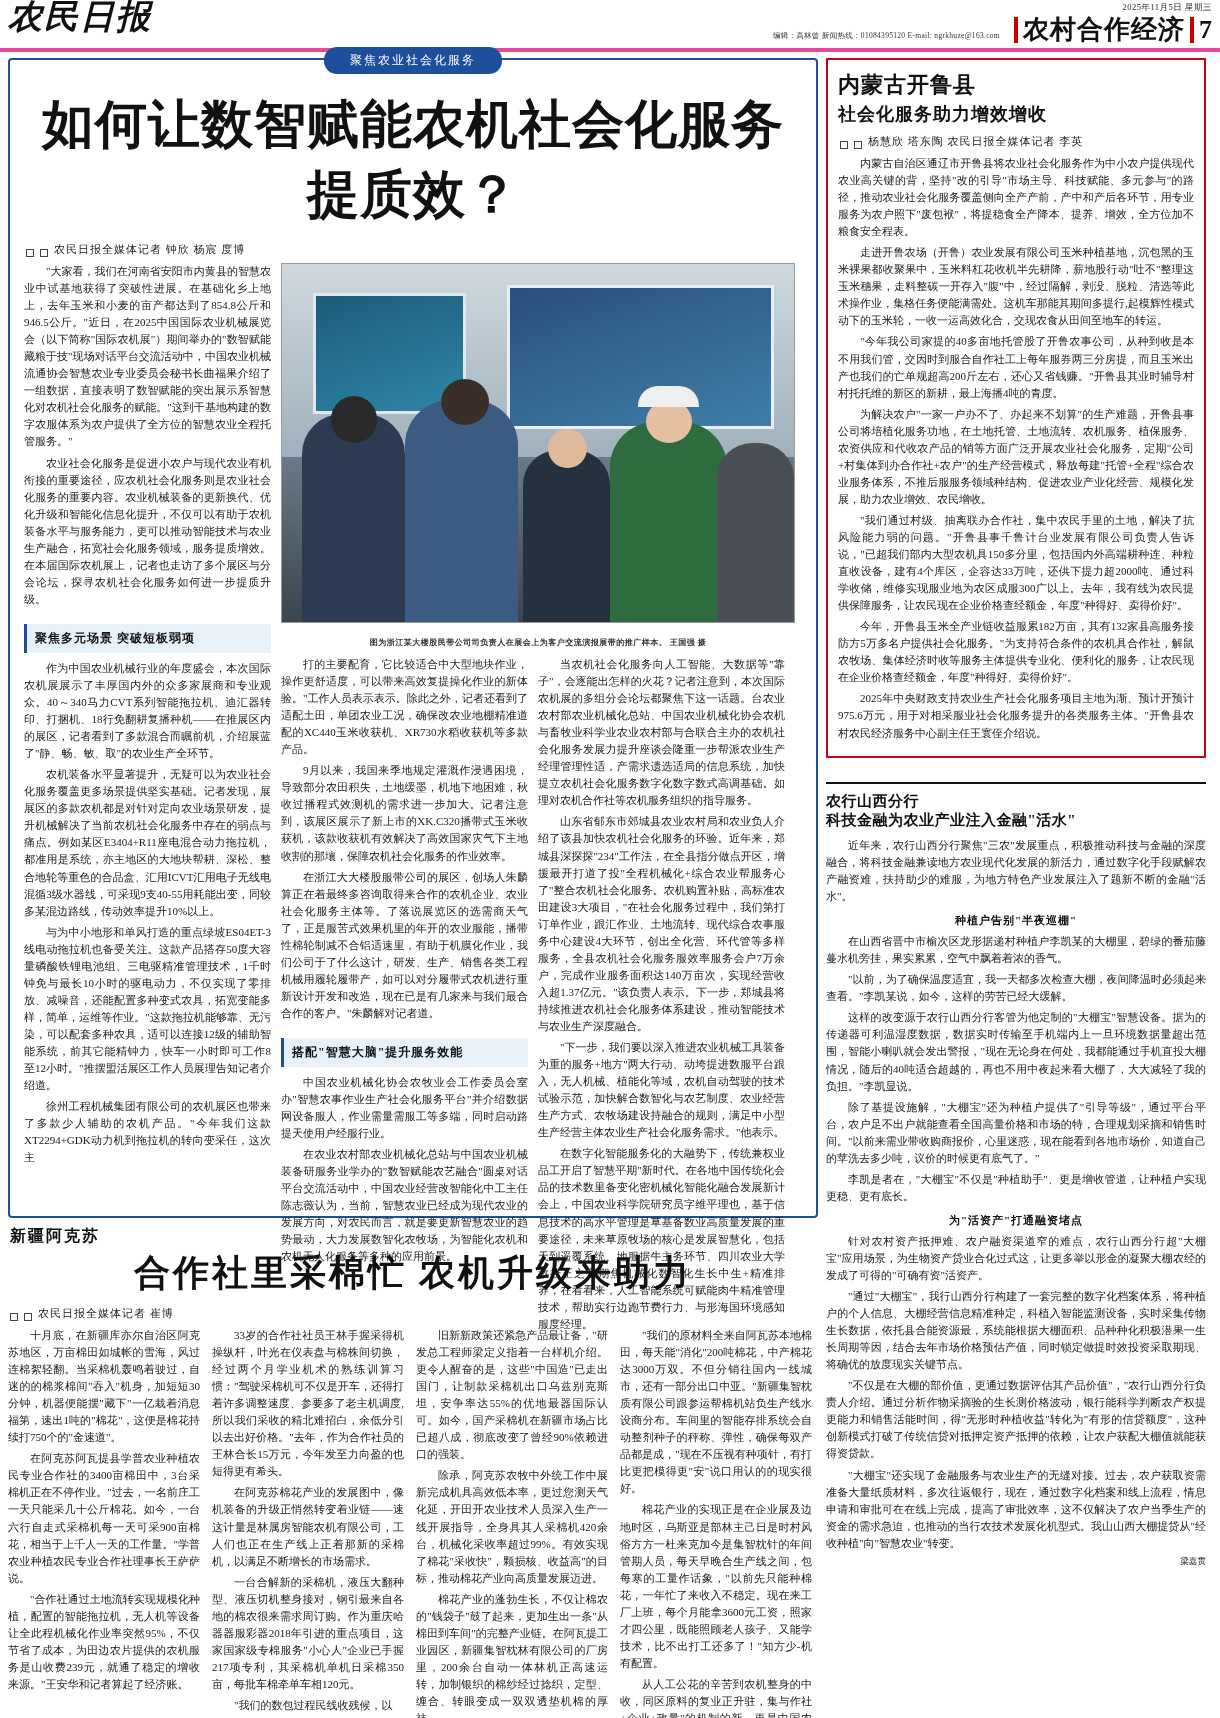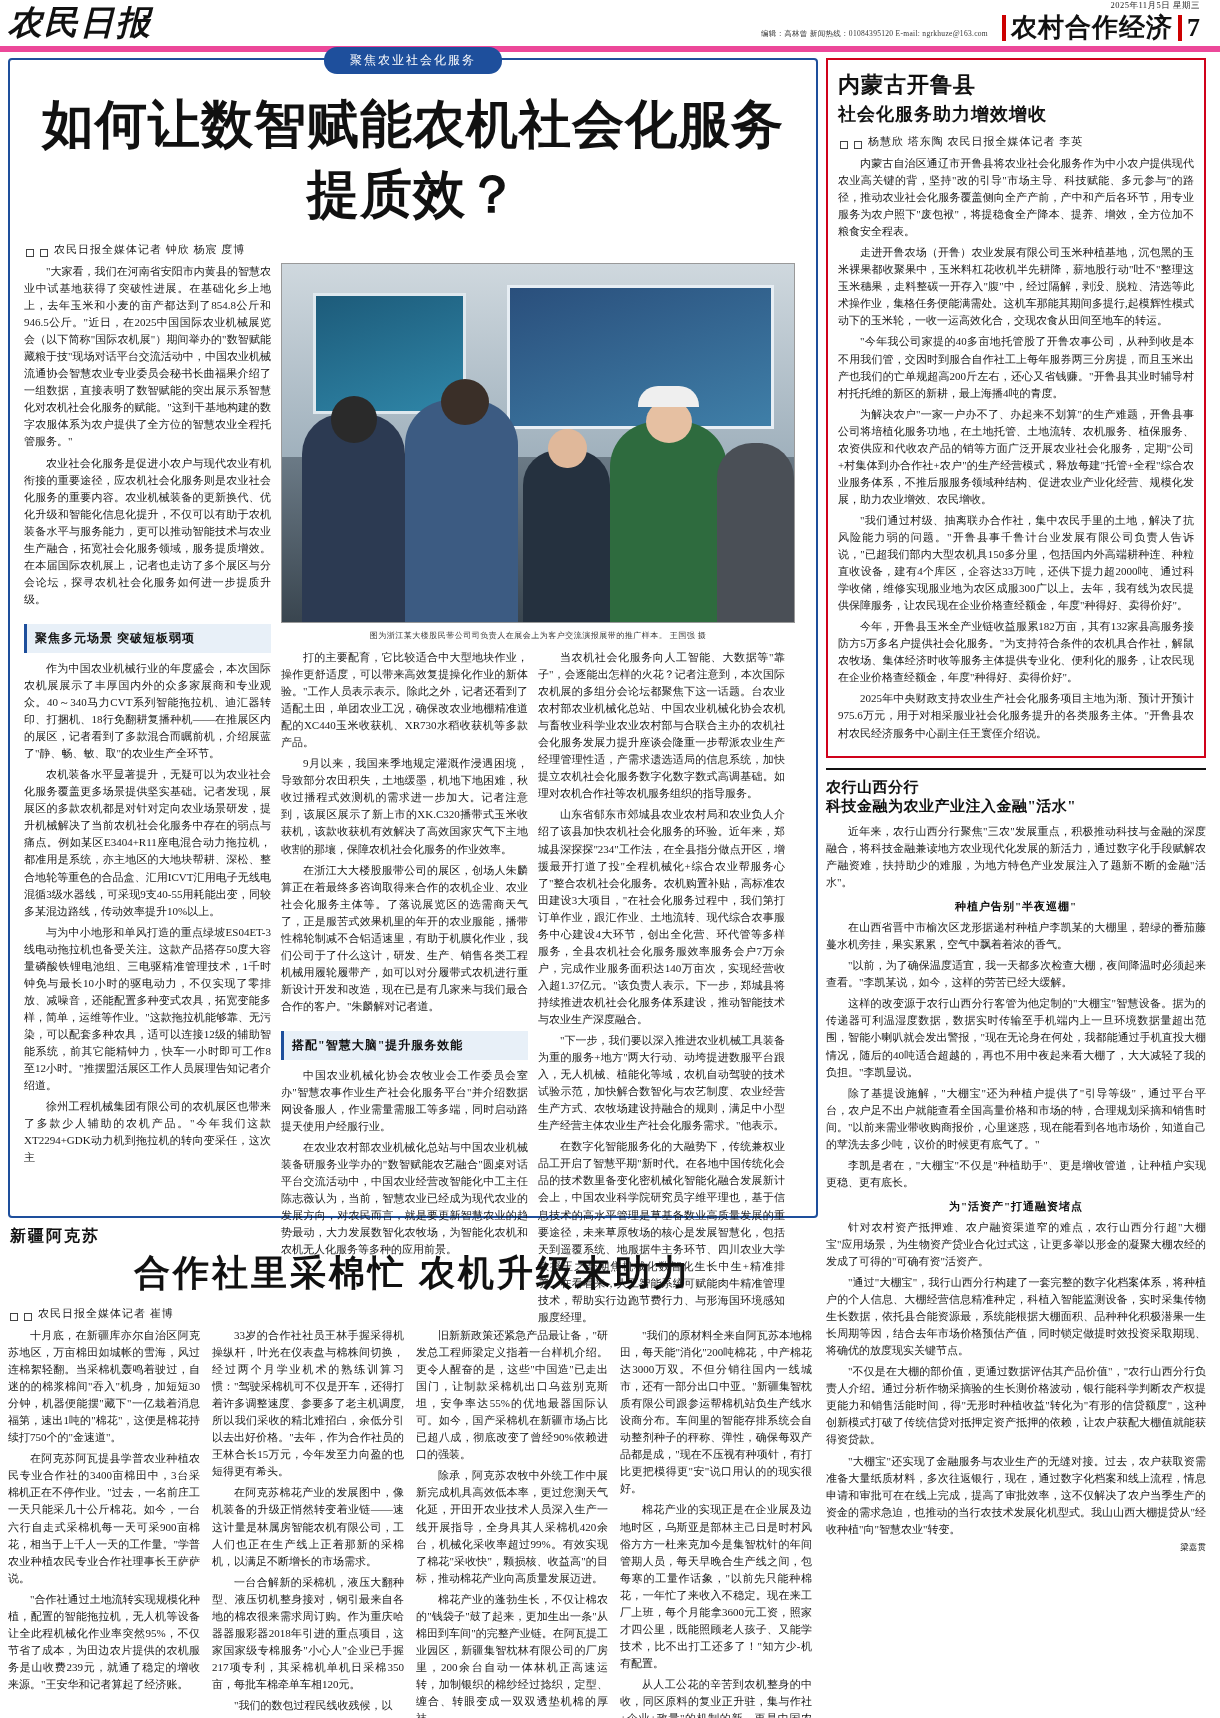--- a/index.html
+++ b/index.html
@@ -10,24 +10,23 @@
     font-family: "Liberation Serif", "DejaVu Serif", serif;
     color: #111;
     position: relative;
     overflow: hidden;
   }
 
   
   .masthead {
     position: relative;
     height: 52px;
-    border-bottom: 6px solid #ec4899;
-    display: flex;
-    align-items: flex-end;
-    padding: 0 20px 3px 8px;
+    border-bottom: 4px solid #ec4899;
+    display: flex;
+    padding: 0 8px 3px 8px;
   }
   .logo {
     font-family: "Liberation Serif", serif;
     font-weight: bold;
     font-size: 34px;
     letter-spacing: 2px;
     color: #111;
     font-style: italic;
     line-height: 1;
     padding-bottom: 3px;
@@ -175,22 +174,23 @@
   .p3h { left: 52%; bottom: 43%; width: 7.5%; height: 11%; background: #e0b89a; border-radius: 50%; }
   .p4 { left: 64%; bottom: 0; width: 23%; height: 56%; background: #2e6b3e; border-radius: 45px 45px 0 0; }
   .p4h { left: 71%; bottom: 50%; width: 9%; height: 12%; background: #e6c0a2; border-radius: 50%; }
   .p4c { left: 69.5%; bottom: 60%; width: 12%; height: 6%; background: #efefef; border-radius: 20px 20px 0 0; }
   .p5 { left: 85%; bottom: 0; width: 15%; height: 50%; background: #4a4f56; border-radius: 35px 35px 0 0; }
 
   .caption {
     font-size: 8px;
     text-align: center;
     color: #333;
-    margin: 7px 0 8px 0;
+    margin: 14px 0 8px 0;
     letter-spacing: .5px;
+    font-weight: bold;
   }
 
   
   .bottom { margin-top: 8px; position: relative; }
   .kicker {
     font-size: 16px;
     font-weight: bold;
     letter-spacing: 2px;
     margin: 2px 0 2px 2px;
   }
@@ -210,21 +210,21 @@
     padding: 10px 10px 8px 10px;
     height: 700px;
     position: relative;
   }
   .rb-kicker {
     font-size: 22px; font-weight: bold; letter-spacing: 1px; margin-bottom: 2px;
   }
   .rb-title {
     font-size: 18px; font-weight: bold; letter-spacing: 1px; margin-bottom: 8px;
   }
-  .right-article { margin-top: 10px; }
+  .right-article { margin-top: 24px; }
   .ra-title1 { font-size: 15px; font-weight: bold; letter-spacing: .5px; }
   .ra-title2 { font-size: 15px; font-weight: bold; letter-spacing: .5px; margin-bottom: 7px; }
   .sub-center {
     text-align: center;
     font-size: 11px;
     font-weight: bold;
     margin: 8px 0 5px 0;
     letter-spacing: 1px;
   }
   .sep { height: 2px; background: #111; margin: 8px 0 8px 0; }

